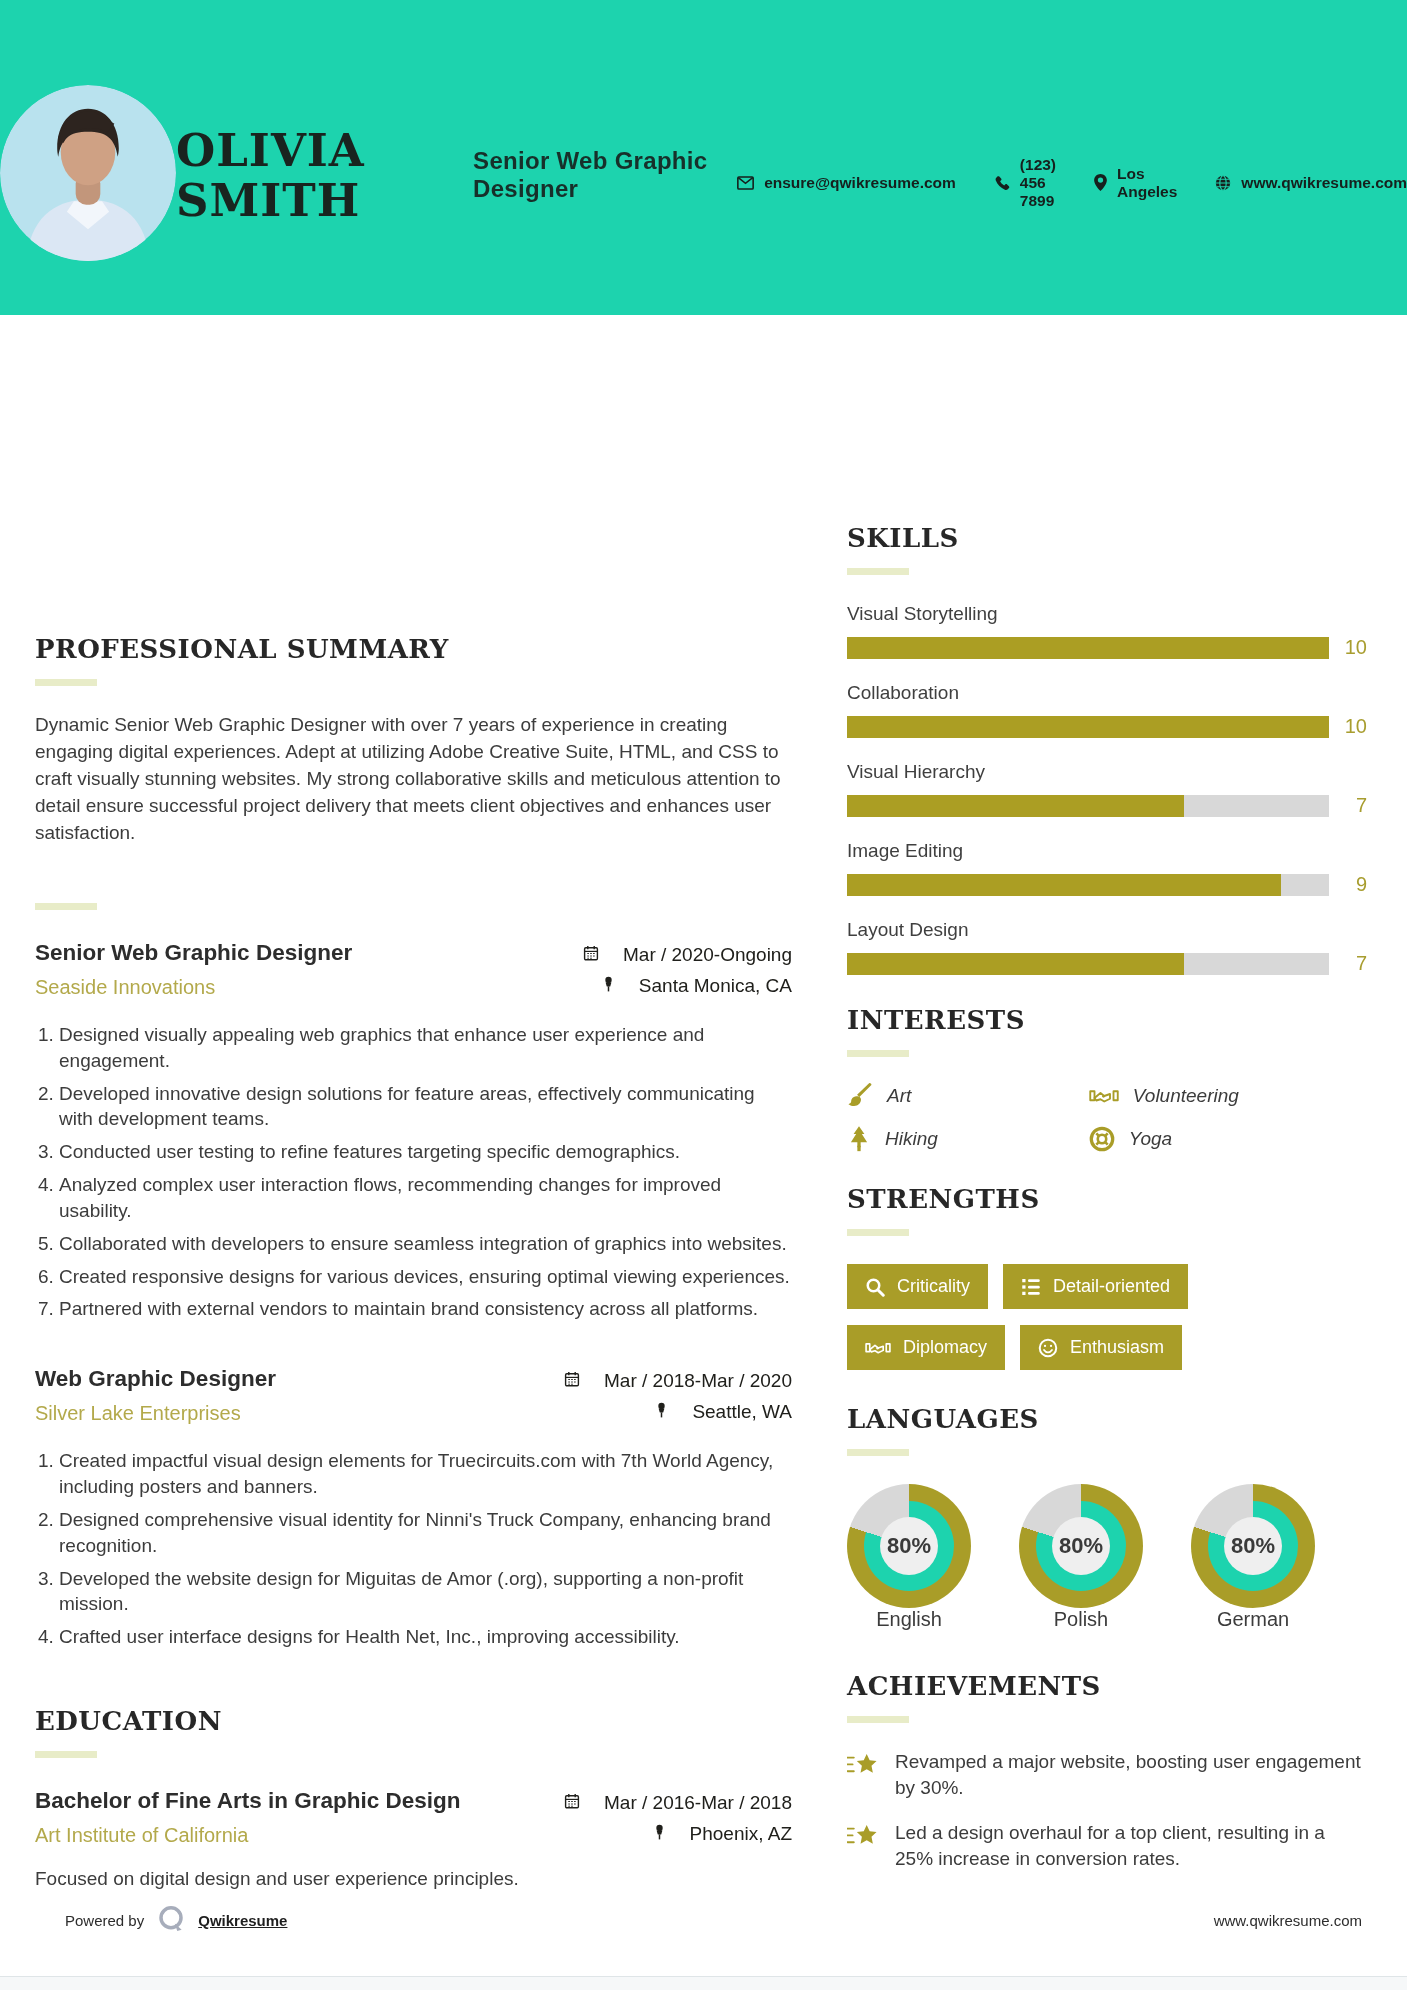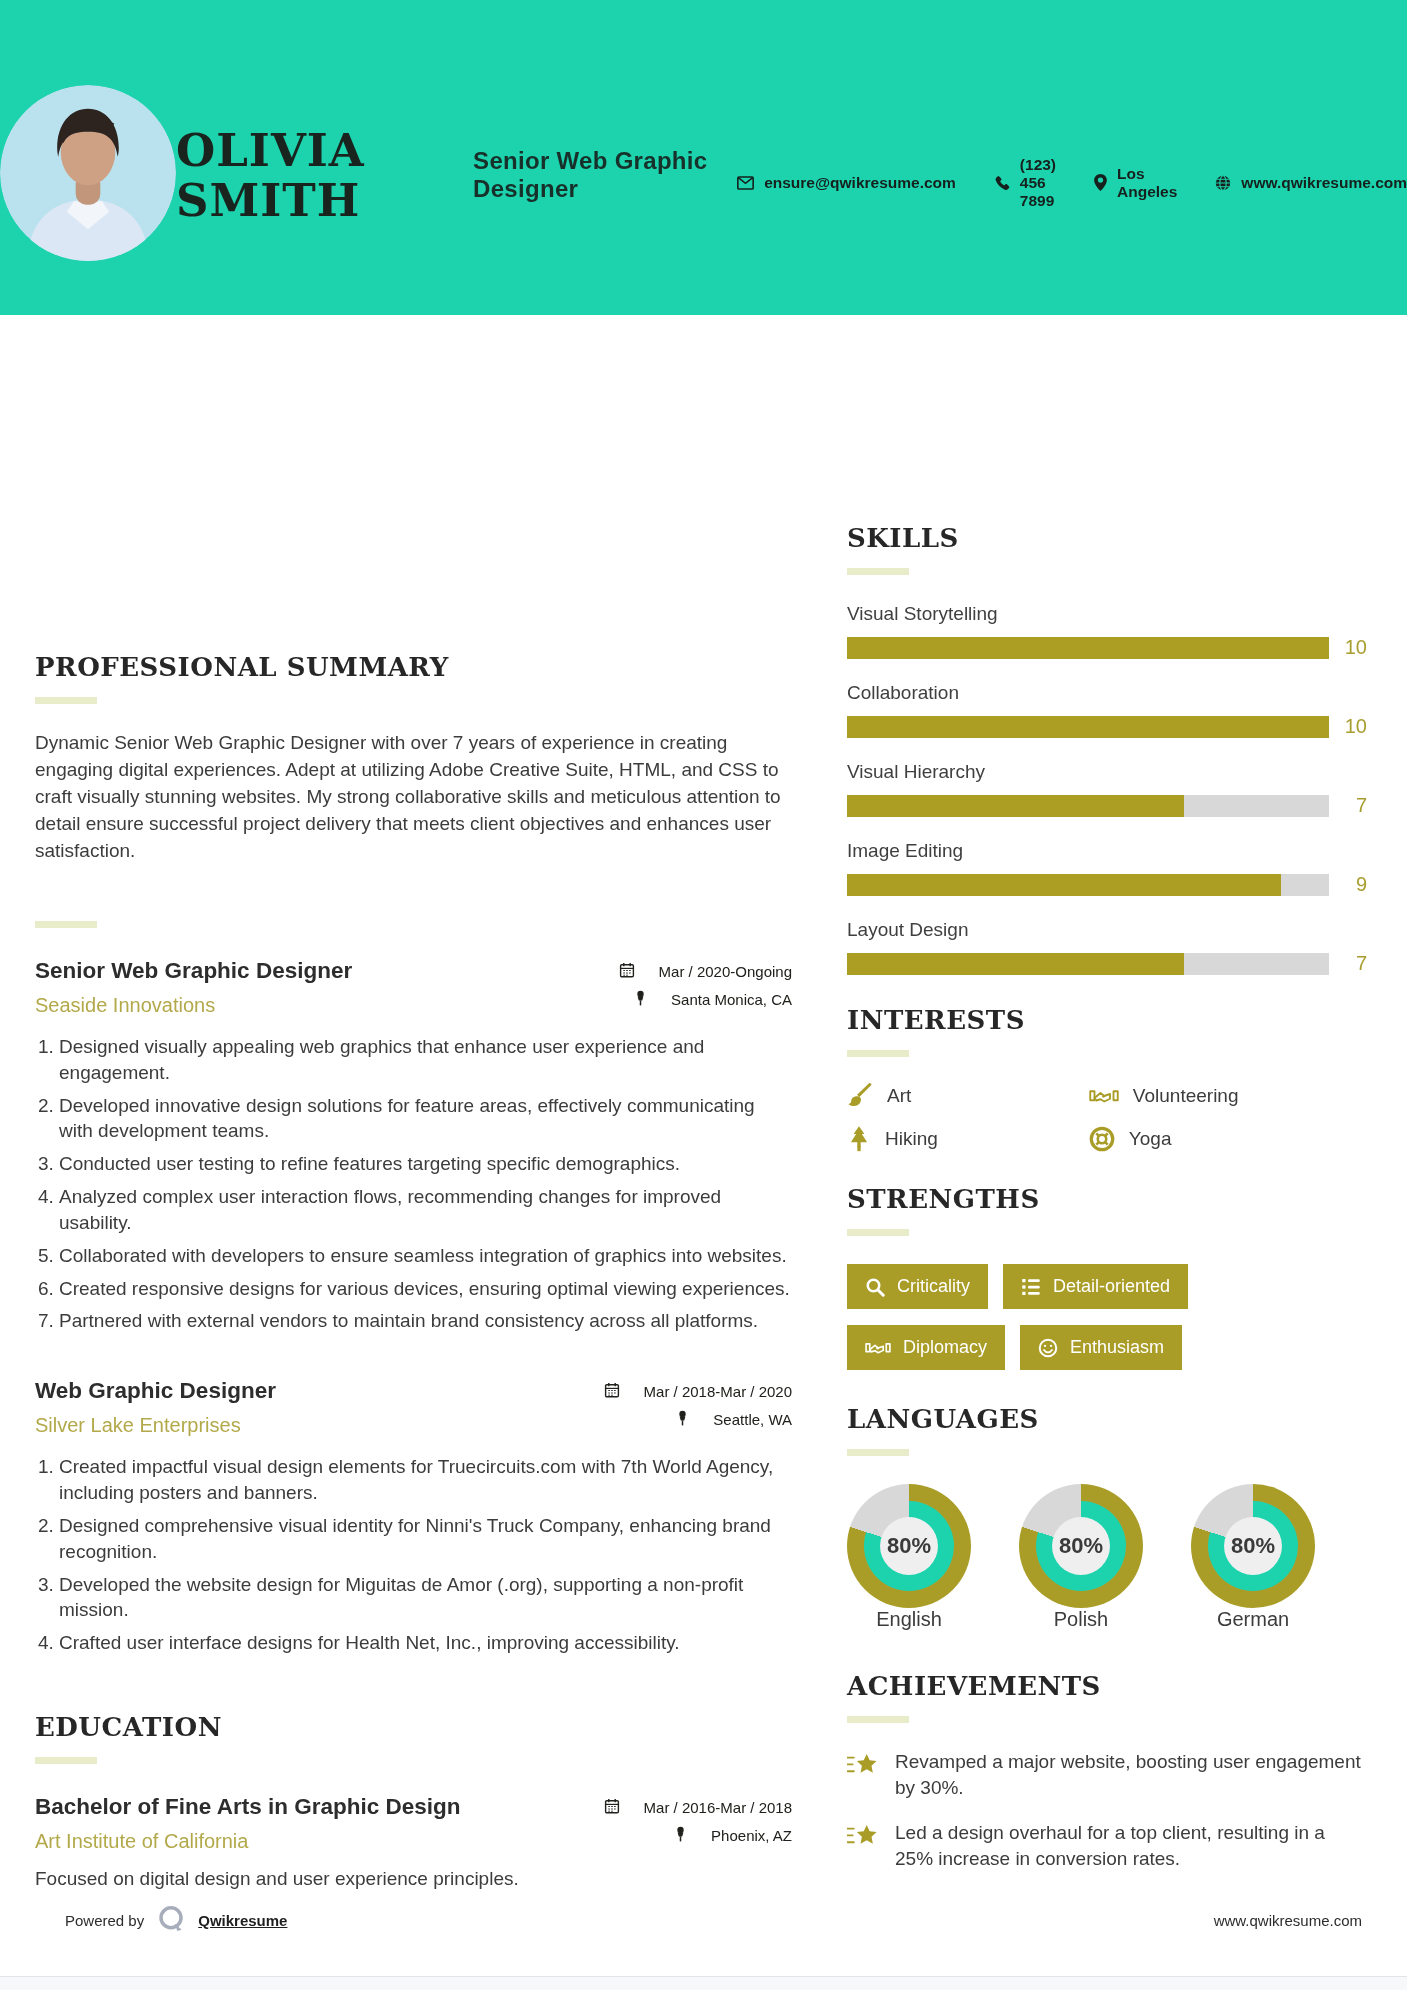--- a/index.html
+++ b/index.html
@@ -28,37 +28,37 @@
   .sec-gap { margin-top:56px; }
 
   .summary-text { margin-top:26px; font-size:19px; line-height:1.42; color:#3c3c3c; max-width:755px; }
 
   
   .job { margin-top:30px; }
   .job-head { display:flex; justify-content:space-between; align-items:flex-start; }
   .job-title { font-size:22.5px; font-weight:bold; color:#2d2d2d; }
   .company { margin-top:10px; font-size:20px; color:#b3a94b; }
   .job-meta { text-align:right; flex:0 0 auto; padding-top:4px; }
-  .meta-row { display:flex; justify-content:flex-end; align-items:center; gap:24px; font-size:15px; color:#20201c; margin-bottom:9px; }
+  .meta-row { display:flex; justify-content:flex-end; align-items:center; gap:24px; font-size:19px; color:#20201c; margin-bottom:9px; }
   ol.bullets { margin:16px 0 0 0; padding-left:24px; }
   ol.bullets li { font-size:19px; line-height:1.36; color:#3c3c3c; margin-bottom:7px; }
 
   .edu-desc { margin-top:14px; font-size:19px; color:#3c3c3c; }
 
   
   .skills-list { margin-top:28px; }
   .skill { margin-bottom:23px; }
   .skill-label { font-size:19px; color:#3f3f3f; margin-bottom:11px; }
   .skill-bar-row { display:flex; align-items:center; gap:14px; }
   .skill-track { flex:1 1 auto; height:22px; background:#d8d8d8; overflow:hidden; }
   .skill-fill { height:100%; background:#ab9e23; }
   .skill-num { flex:0 0 24px; font-size:20px; color:#a89d2f; text-align:right; }
 
   .interests-grid { display:grid; grid-template-columns:1fr 1.15fr; row-gap:17px; margin-top:26px; }
-  .interest { display:flex; align-items:center; gap:14px; font-size:19px; color:#3c3c3c; }
+  .interest { display:flex; align-items:center; gap:14px; font-size:19px; color:#3c3c3c;font-style:italic; }
   .interest svg { display:block; }
 
   .badges { display:flex; flex-wrap:wrap; gap:16px 15px; margin-top:28px; max-width:470px; }
   .badge { display:inline-flex; align-items:center; gap:12px; background:#a99d28; color:#fff; font-size:18px; padding:12px 18px; }
   .badge svg { display:block; }
 
   .donuts { display:flex; gap:48px; margin-top:28px; }
   .donut-block { width:124px; display:flex; flex-direction:column; align-items:center; }
   .donut { width:124px; height:124px; border-radius:50%; position:relative; }
   .donut-teal { position:absolute; inset:17px; border-radius:50%; }

